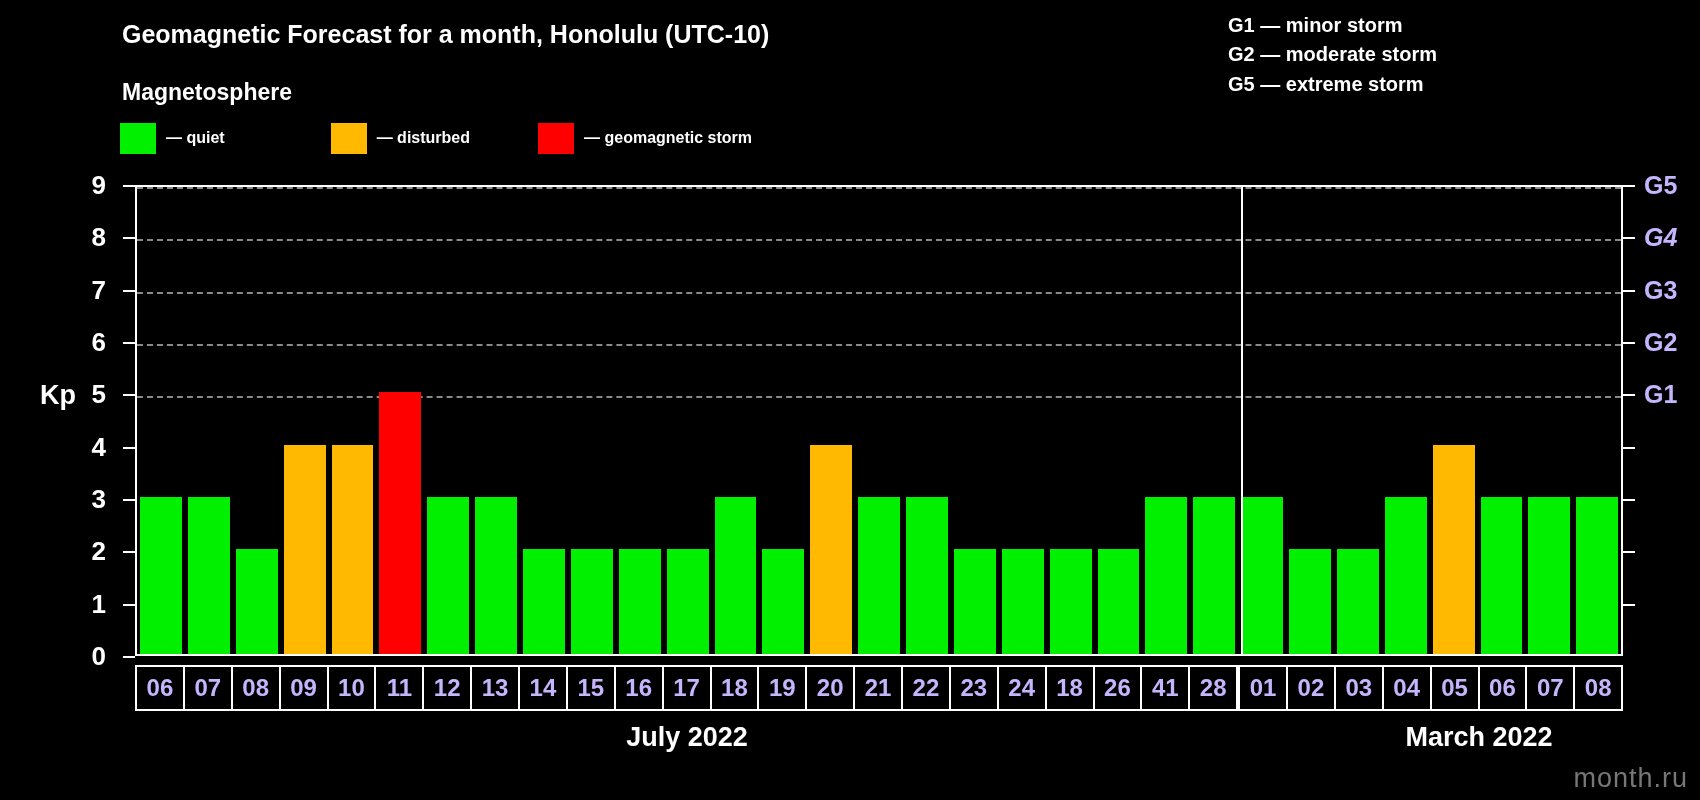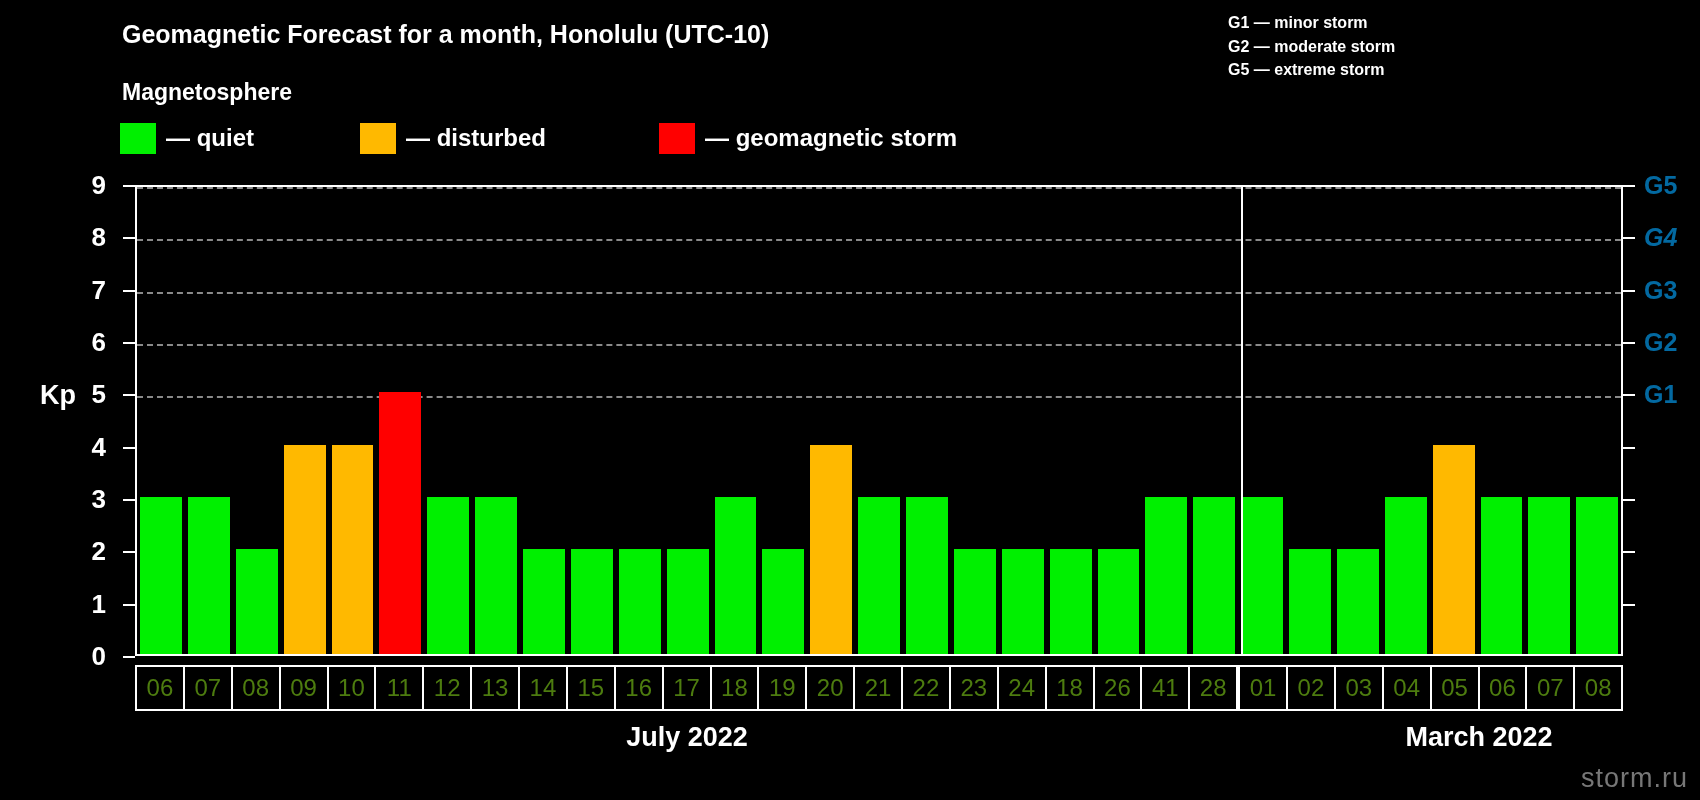--- a/index.html
+++ b/index.html
@@ -51,37 +51,37 @@
     display: flex;
     align-items: center;
     height: 32px;
   }
   .legend-swatch {
     width: 36px;
     height: 31px;
     display: block;
   }
   .legend-text {
-    font-size: 24px;
+    font-size: 16px;
     font-weight: bold;
     color: #ffffff;
     white-space: nowrap;
     margin-left: 10px;
   }
 
   
   #g-scale-legend {
     position: absolute;
     left: 1228px;
     top: 11px;
     display: flex;
     flex-direction: column;
   }
   .g-scale-line {
-    font-size: 16px;
+    font-size: 20px;
     font-weight: bold;
     color: #ffffff;
     white-space: nowrap;
     line-height: 1.47;
   }
 
   
   
   #plot-area {
     position: absolute;
@@ -167,21 +167,21 @@
     font-weight: bold;
     color: #ffffff;
   }
 
   
   .g-tick-label {
     position: absolute;
     left: 1644px;
     font-size: 25px;
     font-weight: bold;
-    color: #0369a1;
+    color: #c4b5fd;
     transform: translateY(-50%);
     white-space: nowrap;
   }
   .g-tick-mark {
     position: absolute;
     left: 1623px;
     width: 12px;
     height: 0;
     border-top: 2px solid #ffffff;
   }
@@ -198,22 +198,22 @@
   }
   .date-cell {
     flex: 1 1 0;
     border: 2px solid #ffffff;
     margin-left: -2px;
     box-sizing: border-box;
     display: flex;
     align-items: center;
     justify-content: center;
     font-size: 24px;
-    font-weight: normal;
-    color: #4d7c0f;
+    font-weight: bold;
+    color: #c4b5fd;
     background: #000000;
   }
   .date-cell:first-child { margin-left: 0; }
   .date-cell.month-start { margin-left: 0px; }
 
   
   .month-caption {
     position: absolute;
     top: 722px;
     font-size: 27px;
@@ -243,21 +243,21 @@
 
 <div id="color-legend">
     <div class="legend-entry">
       <span class="legend-swatch" style="background: rgb(0, 240, 0);"></span>
       <span class="legend-text">— quiet</span>
     </div>
     <div class="legend-entry" style="margin-left: 106px;">
       <span class="legend-swatch" style="background: rgb(255, 185, 0);"></span>
       <span class="legend-text">— disturbed</span>
     </div>
-    <div class="legend-entry" style="margin-left: 113px;">
+    <div class="legend-entry" style="margin-left: 68px;">
       <span class="legend-swatch" style="background: rgb(255, 0, 0);"></span>
       <span class="legend-text">— geomagnetic storm</span>
     </div>
   </div>
 
 <div id="g-scale-legend">
     <div class="g-scale-line">G1 — minor storm</div>
     <div class="g-scale-line">G2 — moderate storm</div>
     <div class="g-scale-line">G5 — extreme storm</div>
   </div>
@@ -441,13 +441,13 @@
     <div class="date-cell">06</div>
     <div class="date-cell">07</div>
     <div class="date-cell">08</div>
   </div>
 
 <div id="month-captions">
     <div class="month-caption" style="left: 687px;">July 2022</div>
     <div class="month-caption" style="left: 1479px;">March 2022</div>
   </div>
 
-<div id="watermark">storm.ru</div>
+<div id="watermark">month.ru</div>
 
 </body></html>

